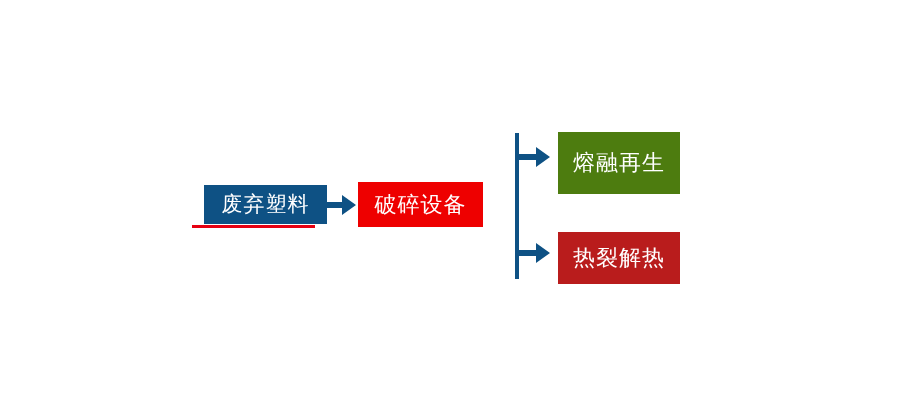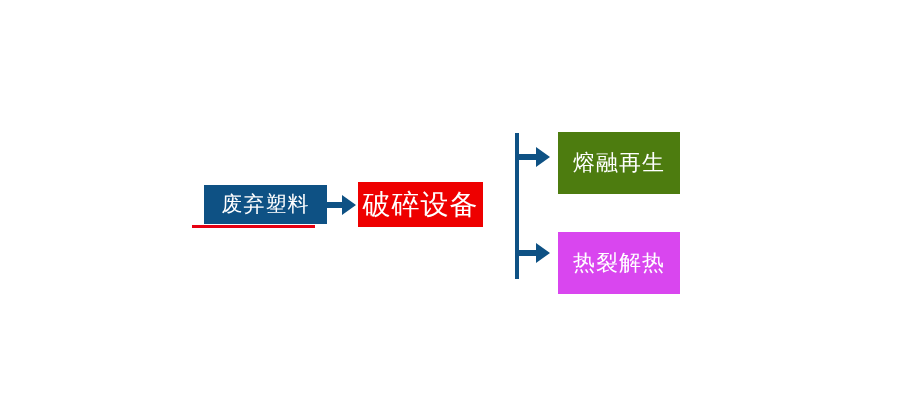--- a/index.html
+++ b/index.html
@@ -53,40 +53,40 @@
     background: #E60012;
   }
 
   
   #node-crusher {
     left: 358px;
     top: 182px;
     width: 125px;
     height: 45px;
     background: #EE0000;
-    font-size: 28px;
+    font-size: 22px;
   }
 
   
   #node-melt {
     left: 558px;
     top: 132px;
     width: 122px;
     height: 62px;
     background: #4d7c0f;
     font-size: 22px;
   }
 
   
   #node-pyrolysis {
     left: 558px;
     top: 232px;
     width: 122px;
-    height: 62px;
-    background: #d946ef;
+    height: 52px;
+    background: #b91c1c;
     font-size: 22px;
   }
 
   
   .connector {
     position: absolute;
   }
   #connector-main-arrow {
     left: 322px;
     top: 190px;

